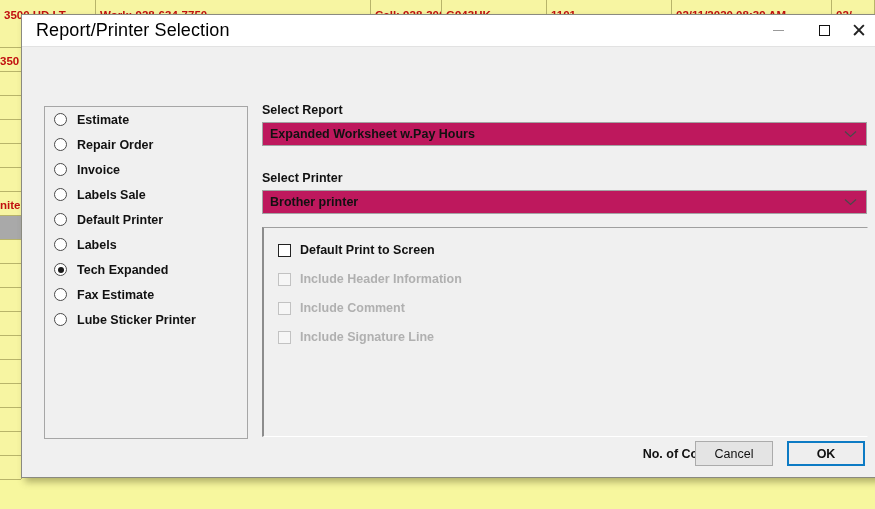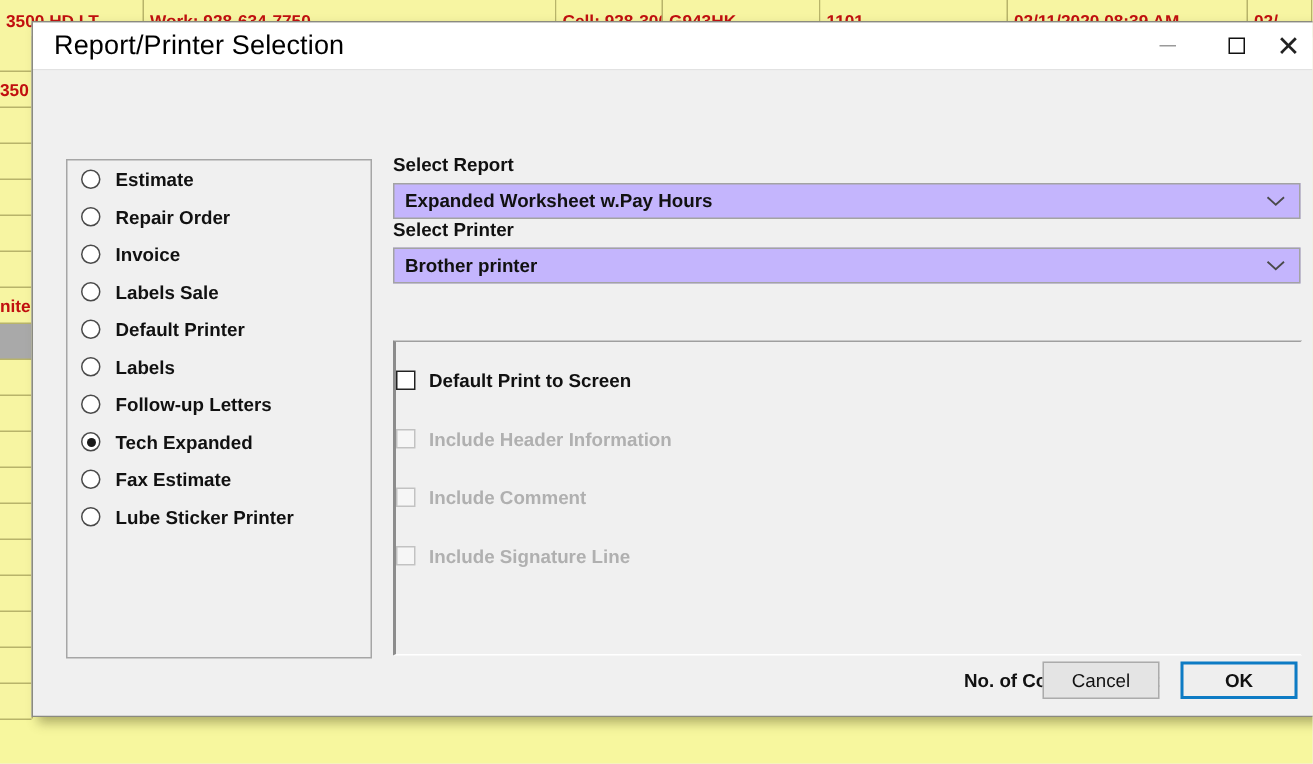--- a/index.html
+++ b/index.html
@@ -189,27 +189,27 @@
     width: 605px;
   }
   .field-label {
     font-size: 12.5px;
     font-weight: bold;
     color: #111;
     margin-bottom: 5px;
   }
   .combo {
     height: 24px;
-    background: #c4b5fd;
+    background: #be185d;
     border: 1px solid #a3a3a3;
     box-sizing: border-box;
     display: flex;
     align-items: center;
     position: relative;
-    margin-bottom: 0;
+    margin-bottom: 25px;
   }
   .combo-value {
     font-size: 12.5px;
     font-weight: bold;
     color: #111;
     padding-left: 7px;
   }
   .combo-arrow {
     position: absolute;
     right: 9px;
@@ -226,23 +226,24 @@
     width: 606px;
     height: 210px;
     box-sizing: border-box;
     border-top: 1px solid #9f9f9f;
     border-left: 2px solid #8c8c8c;
     border-bottom: 1px solid #ffffff;
     border-right: 1px solid #f0f0f0;
   }
   .check-row {
     display: flex;
-    align-items: center;
+    align-items: flex-end;
     height: 27px;
-    margin-top: 12px;
+    padding-left: 14px;
+    margin-top: 2px;
   }
   .check-box {
     width: 13px;
     height: 13px;
     border: 1.5px solid #222;
     background: #ffffff;
     box-sizing: border-box;
     margin-right: 9px;
     flex: 0 0 auto;
   }
@@ -385,24 +386,20 @@
           <span class="radio-label">Labels Sale</span>
         </div>
         <div class="radio-row">
           <span class="radio-mark"></span>
           <span class="radio-label">Default Printer</span>
         </div>
         <div class="radio-row">
           <span class="radio-mark"></span>
           <span class="radio-label">Labels</span>
         </div>
-        <div class="radio-row">
-          <span class="radio-mark"></span>
-          <span class="radio-label">Follow-up Letters</span>
-        </div>
         <div class="radio-row checked">
           <span class="radio-mark"></span>
           <span class="radio-label">Tech Expanded</span>
         </div>
         <div class="radio-row">
           <span class="radio-mark"></span>
           <span class="radio-label">Fax Estimate</span>
         </div>
         <div class="radio-row">
           <span class="radio-mark"></span>

